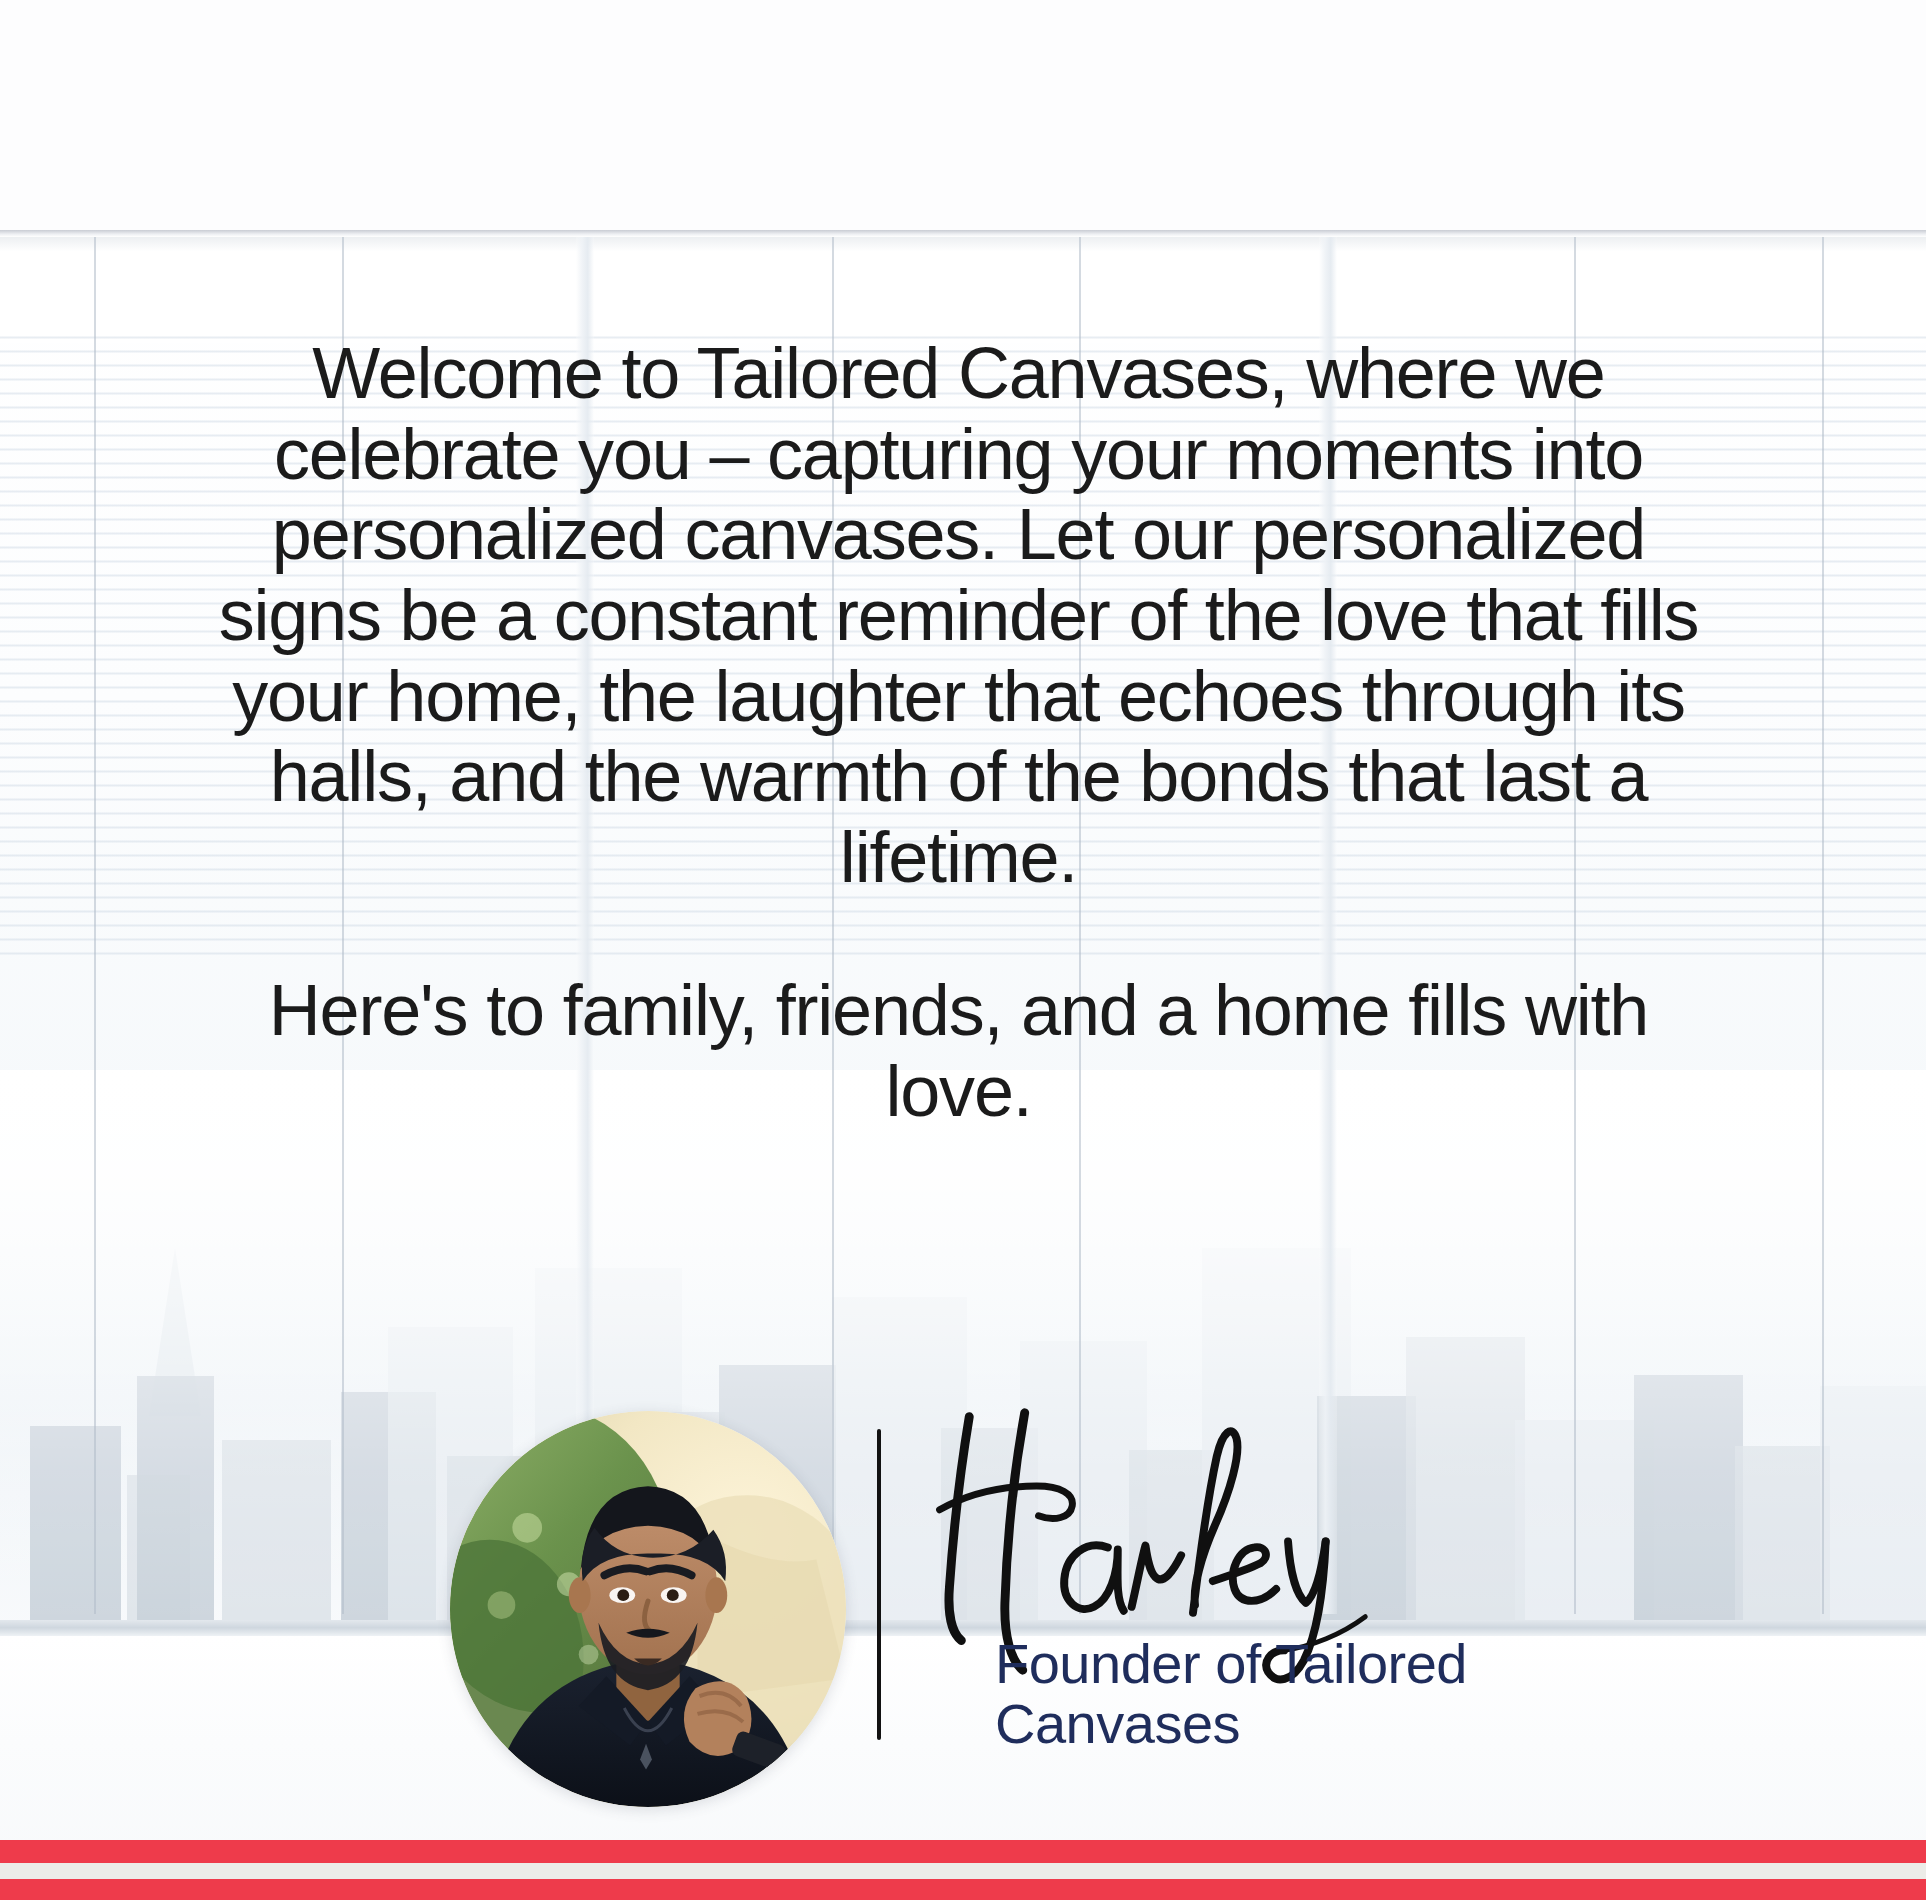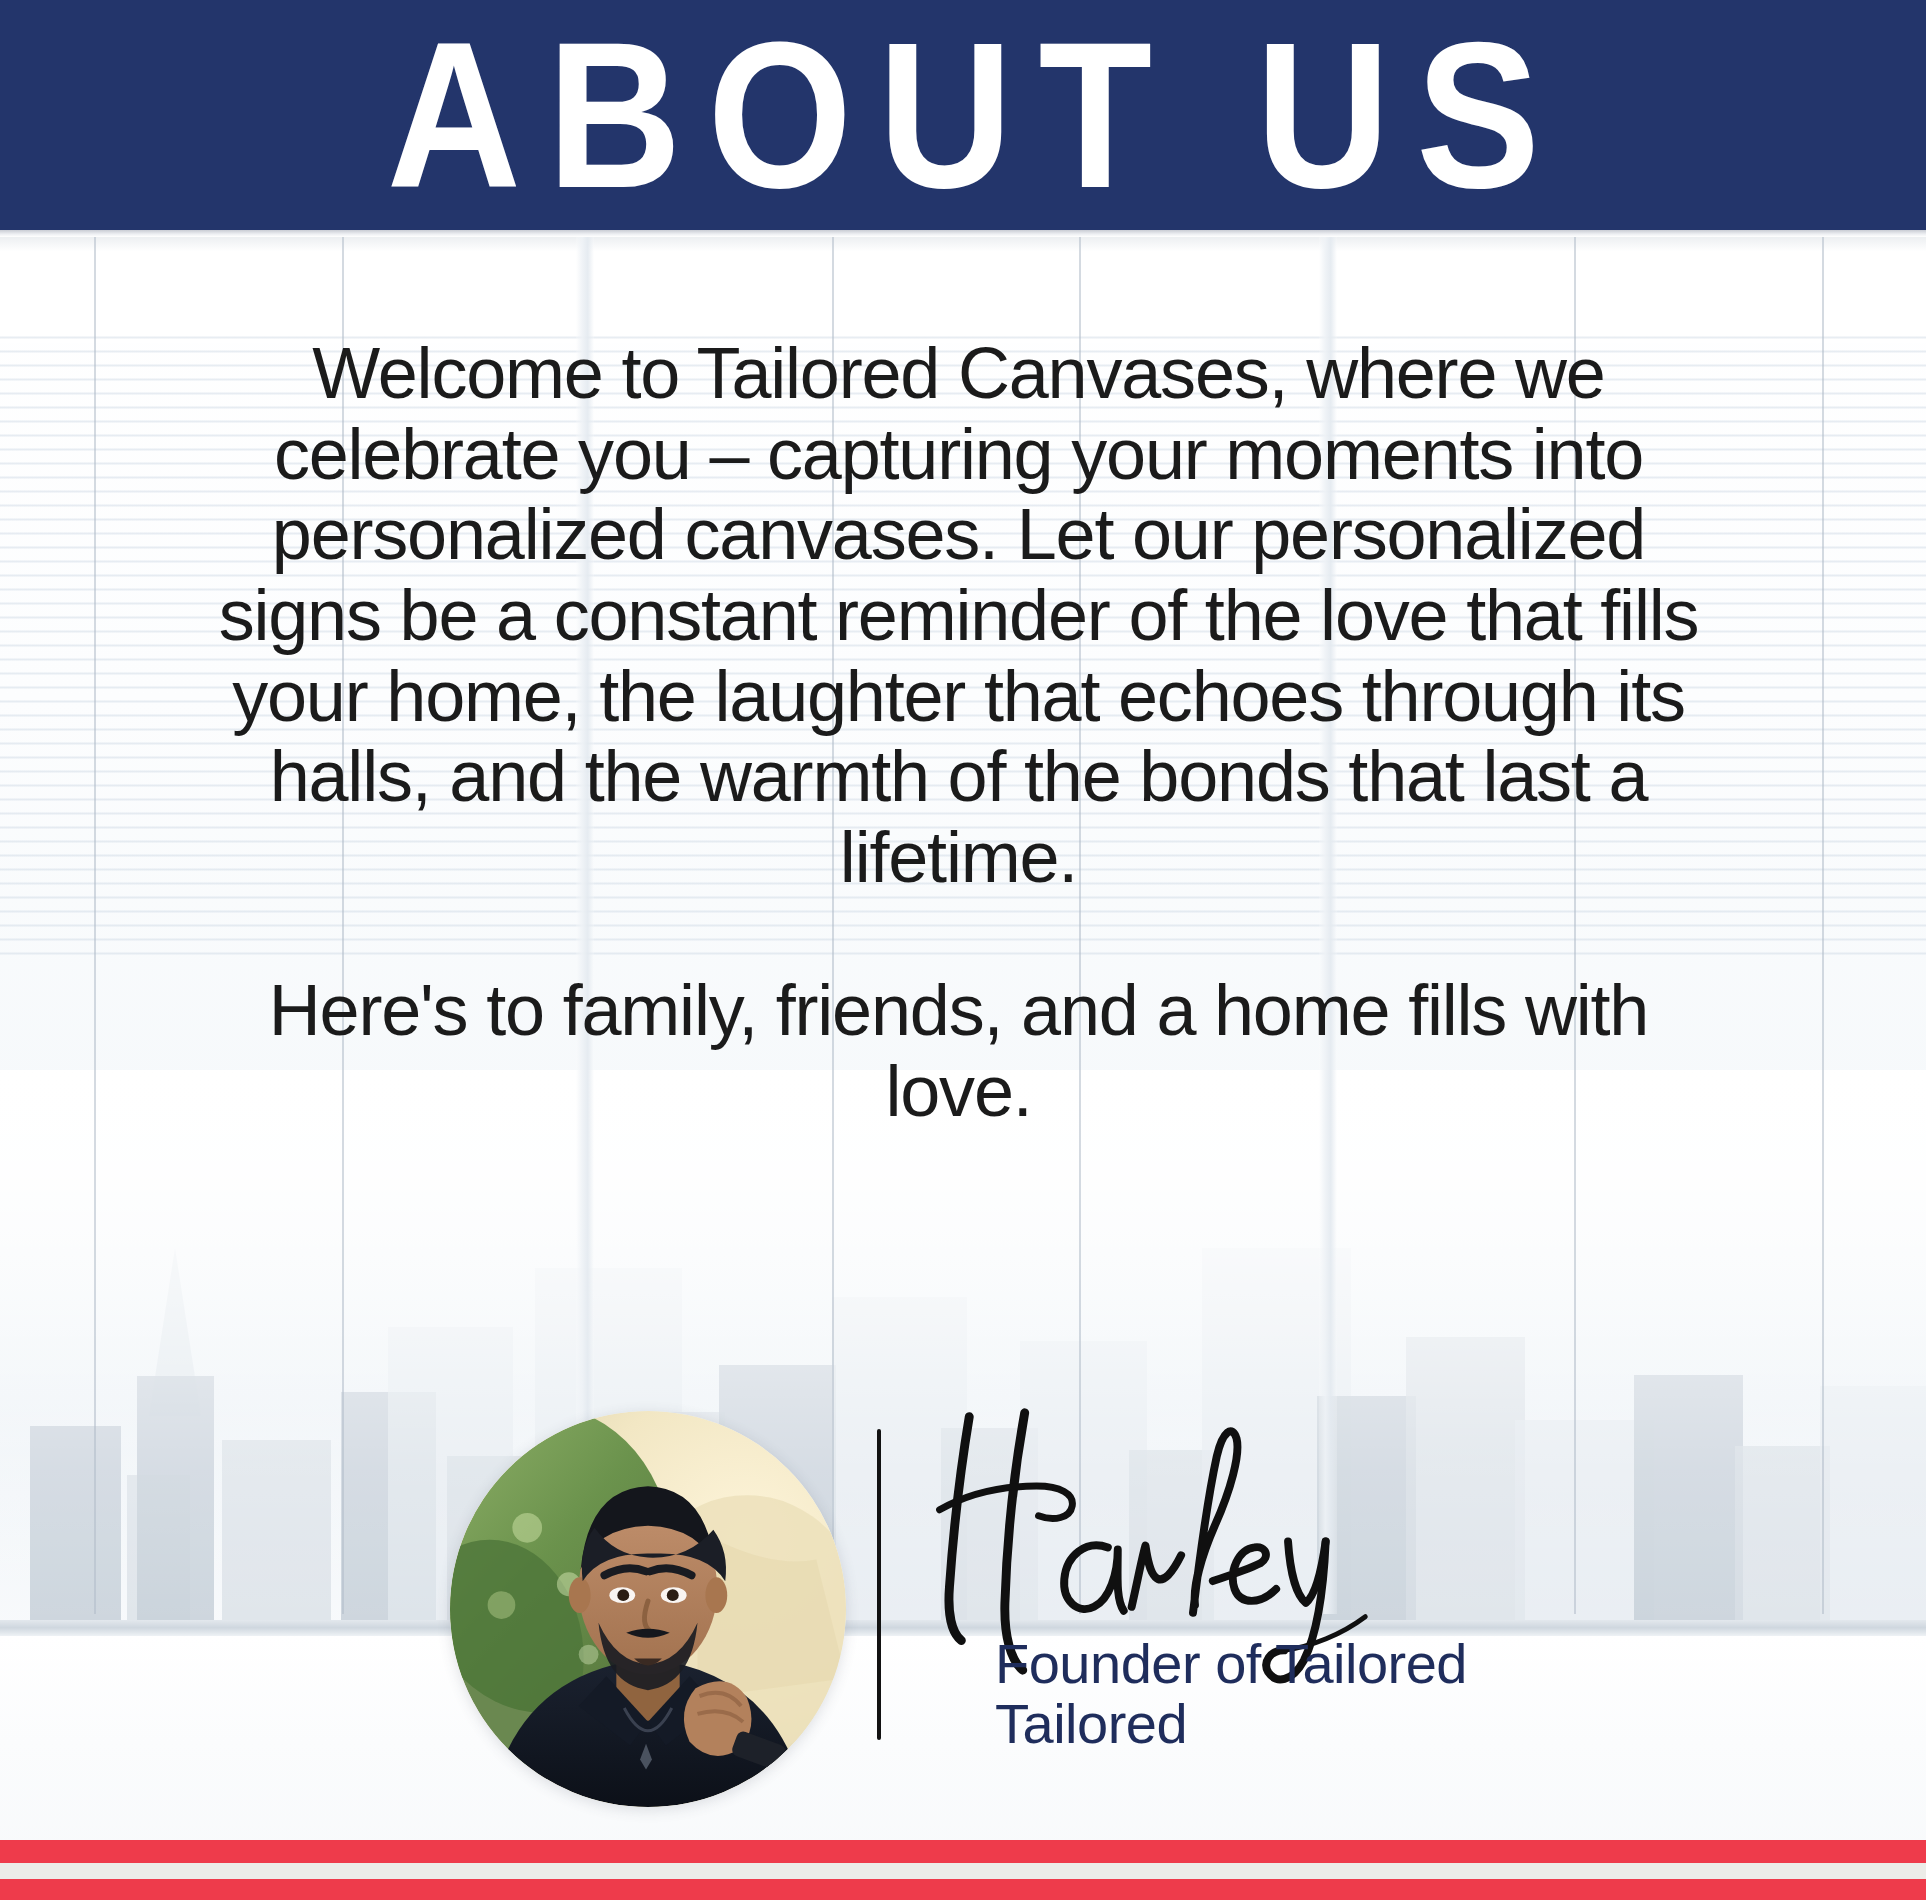--- a/index.html
+++ b/index.html
@@ -190,23 +190,20 @@
     <div class="mullion" style="left:94px;"></div>
     <div class="mullion" style="left:342px;"></div>
     <div class="mullion wide" style="left:576px;"></div>
     <div class="mullion" style="left:832px;"></div>
     <div class="mullion" style="left:1079px;"></div>
     <div class="mullion wide" style="left:1319px;"></div>
     <div class="mullion" style="left:1574px;"></div>
     <div class="mullion" style="left:1822px;"></div>
   </div>
 
-  <div class="header">
-    <h1>ABOUT US</h1>
-  </div>
   <div class="header-edge"></div>
 
   <div class="copy">
     <p>Welcome to Tailored Canvases, where we celebrate you – capturing your moments into personalized canvases. Let our personalized signs be a constant reminder of the love that fills your home, the laughter that echoes through its halls, and the warmth of the bonds that last a lifetime.</p>
     <div class="gap"></div>
     <p>Here's to family, friends, and a home fills with love.</p>
   </div>
 
   <div class="avatar">
     <svg viewBox="0 0 400 400">
@@ -306,21 +303,21 @@
         <path d="M396 152 C398 182 404 206 414 214 C424 206 430 180 434 152" stroke-width="8"></path>
         <path d="M434 152 C432 198 426 244 412 272 C400 294 384 296 376 284 C370 274 378 262 392 262" stroke-width="8"></path>
 
         <path d="M392 262 C420 258 450 246 474 228" stroke-width="5"></path>
       </g>
     </svg>
   </div>
 
   <div class="role">
     <div>Founder of Tailored</div>
-    <div>Tailored</div>
+    <div>Canvases</div>
   </div>
 
   <div class="stripe stripe-1"></div>
   <div class="stripe stripe-gap"></div>
   <div class="stripe stripe-2"></div>
 
 </div>
 
 
 </body></html>

